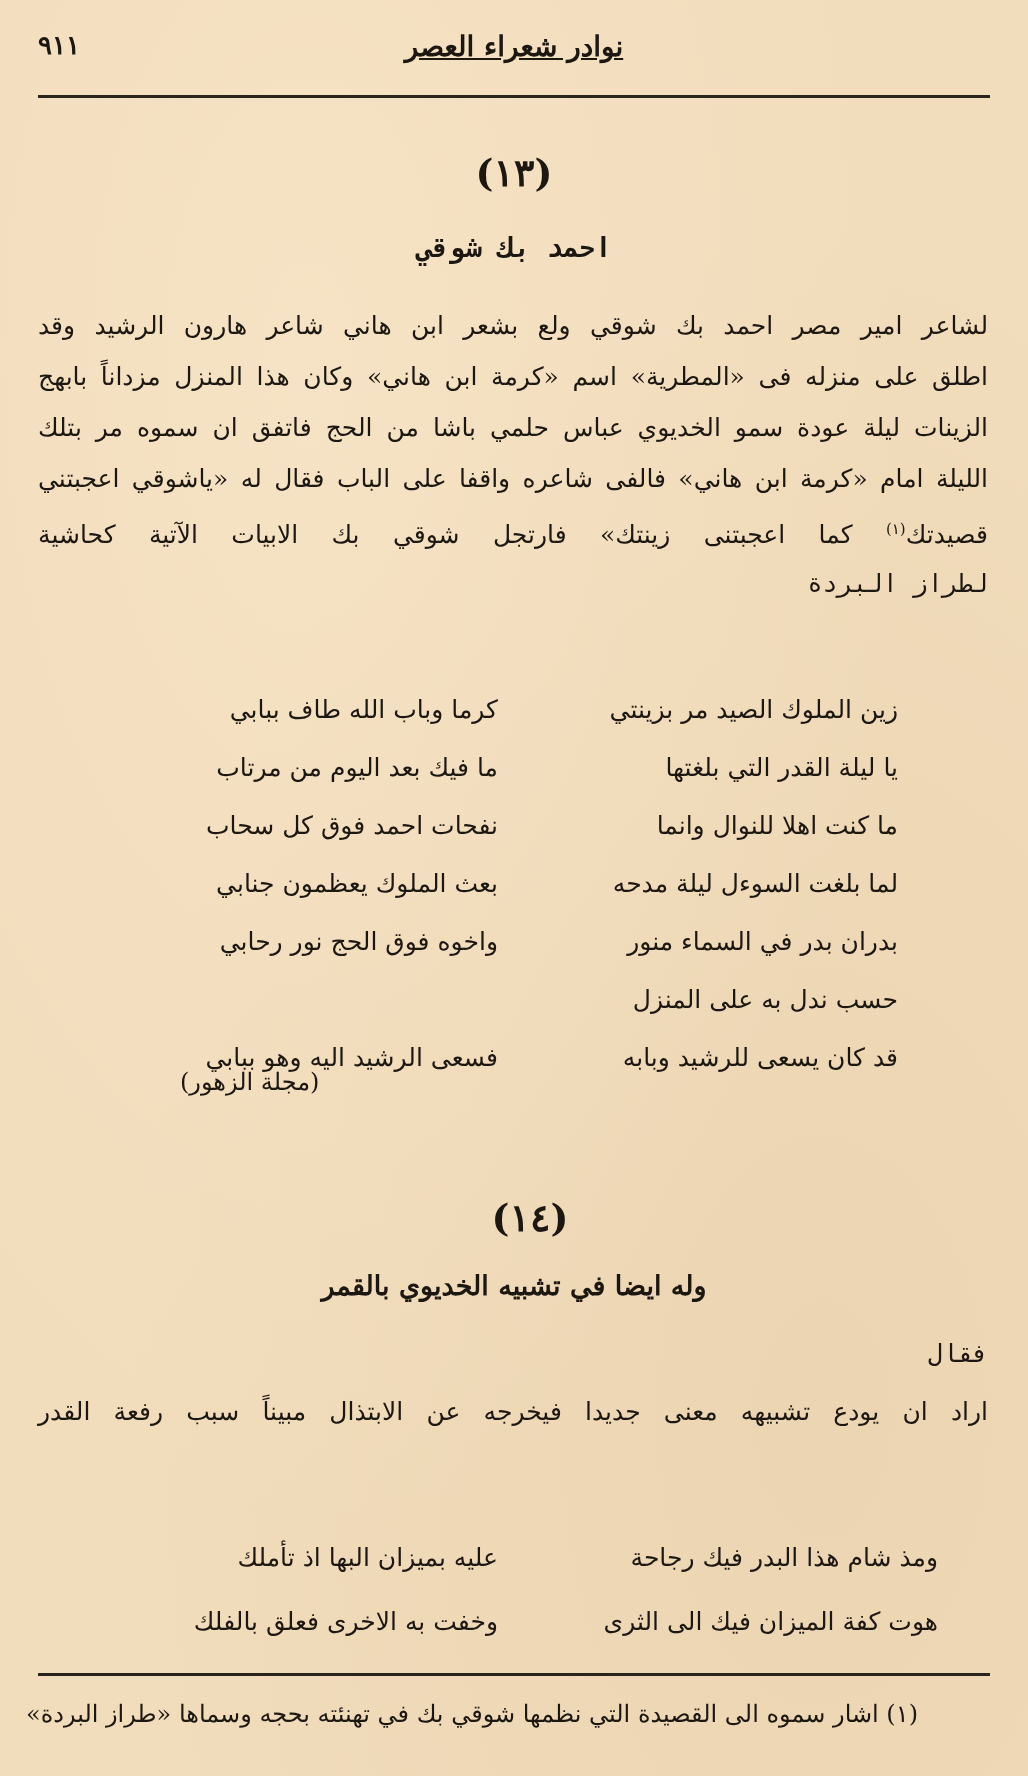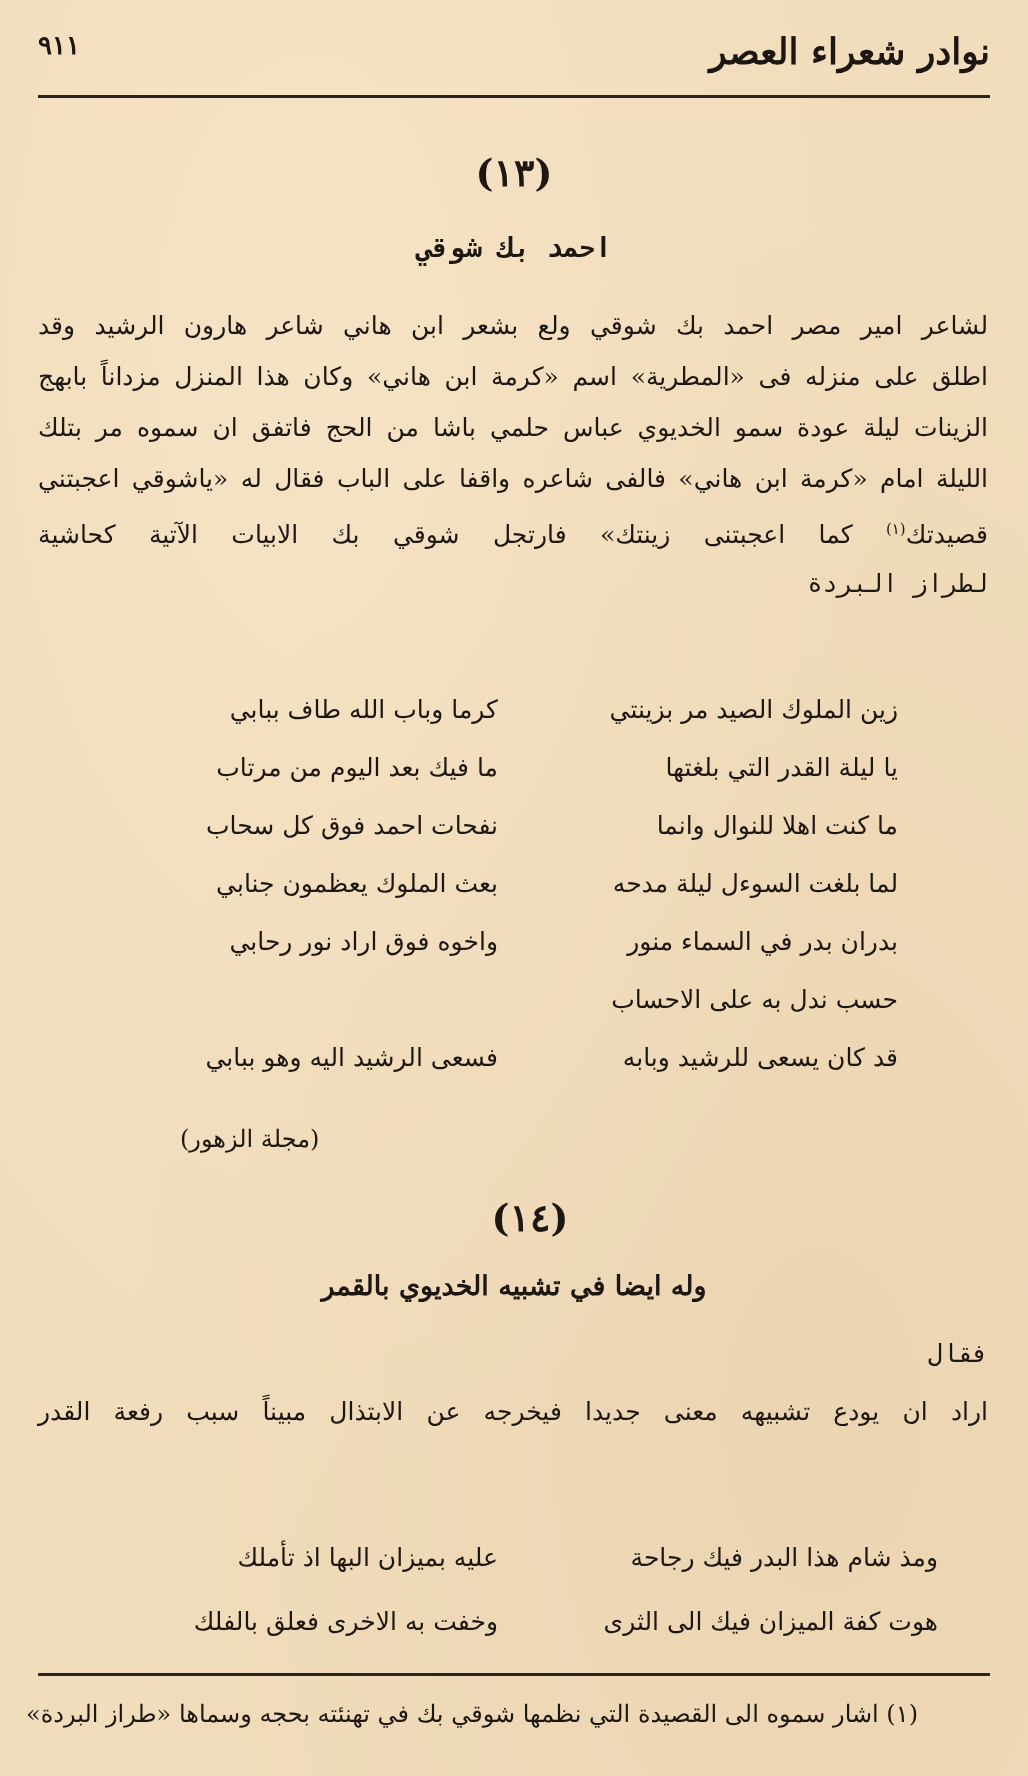--- a/index.html
+++ b/index.html
@@ -26,24 +26,25 @@
     .running-head {
       position: absolute;
       top: 30px;
       left: 38px;
       right: 38px;
       height: 44px;
     }
     .running-title {
       position: absolute;
       left: 0; right: 0;
-      text-align: right;
-      font-size: 36px;
+      text-align: center;
+      font-size: 28px;
       font-weight: bold;
       top: 0;
+      text-decoration: underline;
     }
     .page-number {
       position: absolute;
       left: 0;
       top: 0;
       font-size: 26px;
       font-weight: bold;
       direction: ltr;
     }
     .rule {
@@ -164,32 +165,32 @@
     <div class="verse">
       <span class="hemistich">ما كنت اهلا للنوال وانما</span>
       <span class="hemistich second">نفحات احمد فوق كل سحاب</span>
     </div>
     <div class="verse">
       <span class="hemistich">لما بلغت السوءل ليلة مدحه</span>
       <span class="hemistich second">بعث الملوك يعظمون جنابي</span>
     </div>
     <div class="verse">
       <span class="hemistich">بدران بدر في السماء منور</span>
-      <span class="hemistich second">واخوه فوق اراد نور رحابي</span>
-    </div>
-    <div class="verse">
-      <span class="hemistich second">حسب ندل به على الاحساب</span>
+      <span class="hemistich second">واخوه فوق الحج نور رحابي</span>
+    </div>
+    <div class="verse">
+      <span class="hemistich second">حسب ندل به على المنزل</span>
     </div>
     <div class="verse">
       <span class="hemistich">قد كان يسعى للرشيد وبابه</span>
       <span class="hemistich second">فسعى الرشيد اليه وهو ببابي</span>
     </div>
   </div>
 
-  <div class="source" style="top:1125px;">(مجلة الزهور)</div>
+  <div class="source" style="top:1068px;">(مجلة الزهور)</div>
 
   <div class="section-number" style="top:1195px;padding-left:32px;">(١٤)</div>
   <div class="section-title" style="top:1270px;">وله ايضا في تشبيه الخديوي بالقمر</div>
 
   <div class="prose" style="top:1328px; line-height:56px;">
     <span class="line last">فقال</span>
     <span class="line">اراد ان يودع تشبيهه معنى جديدا فيخرجه عن الابتذال مبيناً سبب رفعة القدر</span>
   </div>
 
   <div class="poem" style="top:1525px; right:90px; width:820px;">

